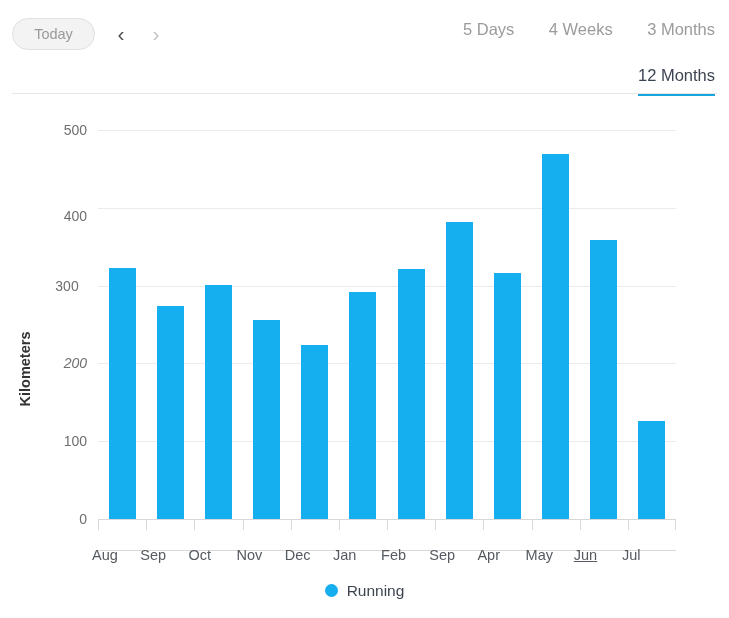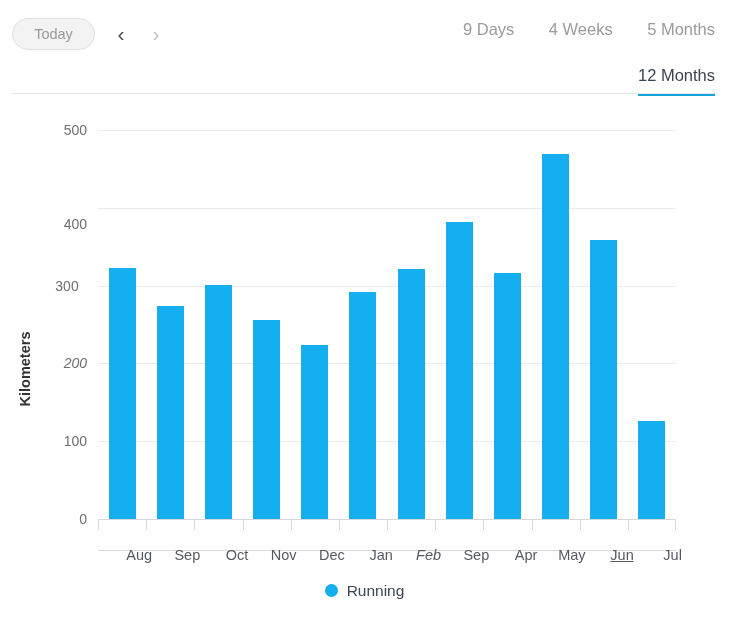--- a/index.html
+++ b/index.html
@@ -170,21 +170,21 @@
     position: absolute;
     top: 0;
     width: 1px;
     height: 11px;
     background: #d8d8d8;
   }
   .cat-label {
     position: absolute;
     top: 453px;
     width: 60px;
-    text-align: right;
+    text-align: left;
     font-size: 14.5px;
     color: #555a61;
     transform: translateX(-50%);
     white-space: nowrap;
   }
 
   
   .legend {
     position: absolute;
     left: 0;
@@ -220,41 +220,41 @@
   <div class="toolbar">
 
     <div class="today-btn">Today</div>
 
     <div class="nav-prev">‹</div>
 
     <div class="nav-next">›</div>
 
 
     <div class="tabs">
-      <span class="tab">9 Days</span>
+      <span class="tab">5 Days</span>
       <span class="tab">4 Weeks</span>
-      <span class="tab">5 Months</span>
+      <span class="tab">3 Months</span>
       <span class="row2">
         <span class="tab active">12 Months</span>
       </span>
     </div>
 
     <div class="toolbar-rule"></div>
   </div>
 
   <div class="chart-wrap">
 
     <div class="y-axis-title">Kilometers</div>
 
     <div id="ytick-layer">
         <div class="ytick-label" style="top: 425px;">0</div>
         <div class="ytick-label" style="top: 347.2px;">100</div>
         <div class="ytick-label" style="top: 269.4px; font-style: italic;">200</div>
         <div class="ytick-label" style="top: 191.6px; text-align: center;">300</div>
-        <div class="ytick-label" style="top: 130px;">400</div>
+        <div class="ytick-label" style="top: 122px;">400</div>
         <div class="ytick-label" style="top: 36px;">500</div>
       </div>
 
     <div class="plot" id="plot">
       <div id="gridline-layer">
           <div class="gridline" style="top: 311.2px;"></div>
           <div class="gridline" style="top: 233.4px;"></div>
           <div class="gridline" style="top: 155.6px;"></div>
           <div class="gridline" style="top: 77.8px;"></div>
           <div class="gridline" style="top: 0px;"></div>
@@ -291,21 +291,21 @@
         <div class="tick" style="left: 530px;"></div>
         <div class="tick" style="left: 577px;"></div>
       </div>
     <div id="cat-layer">
         <div class="cat-label" style="left: 122.083px;">Aug</div>
         <div class="cat-label" style="left: 170.25px;">Sep</div>
         <div class="cat-label" style="left: 218.417px;">Oct</div>
         <div class="cat-label" style="left: 266.583px;">Nov</div>
         <div class="cat-label" style="left: 314.75px;">Dec</div>
         <div class="cat-label" style="left: 362.917px;">Jan</div>
-        <div class="cat-label" style="left: 411.083px; font-style: italic;">Feb</div>
+        <div class="cat-label" style="left: 411.083px;">Feb</div>
         <div class="cat-label" style="left: 459.25px;">Sep</div>
         <div class="cat-label" style="left: 507.417px;">Apr</div>
         <div class="cat-label" style="left: 555.583px;">May</div>
         <div class="cat-label" style="left: 603.75px; text-decoration: underline;">Jun</div>
         <div class="cat-label" style="left: 651.917px;">Jul</div>
       </div>
 
     <div class="legend">
       <span class="legend-item">
         <span class="legend-dot"></span><span class="legend-label">Running</span>

